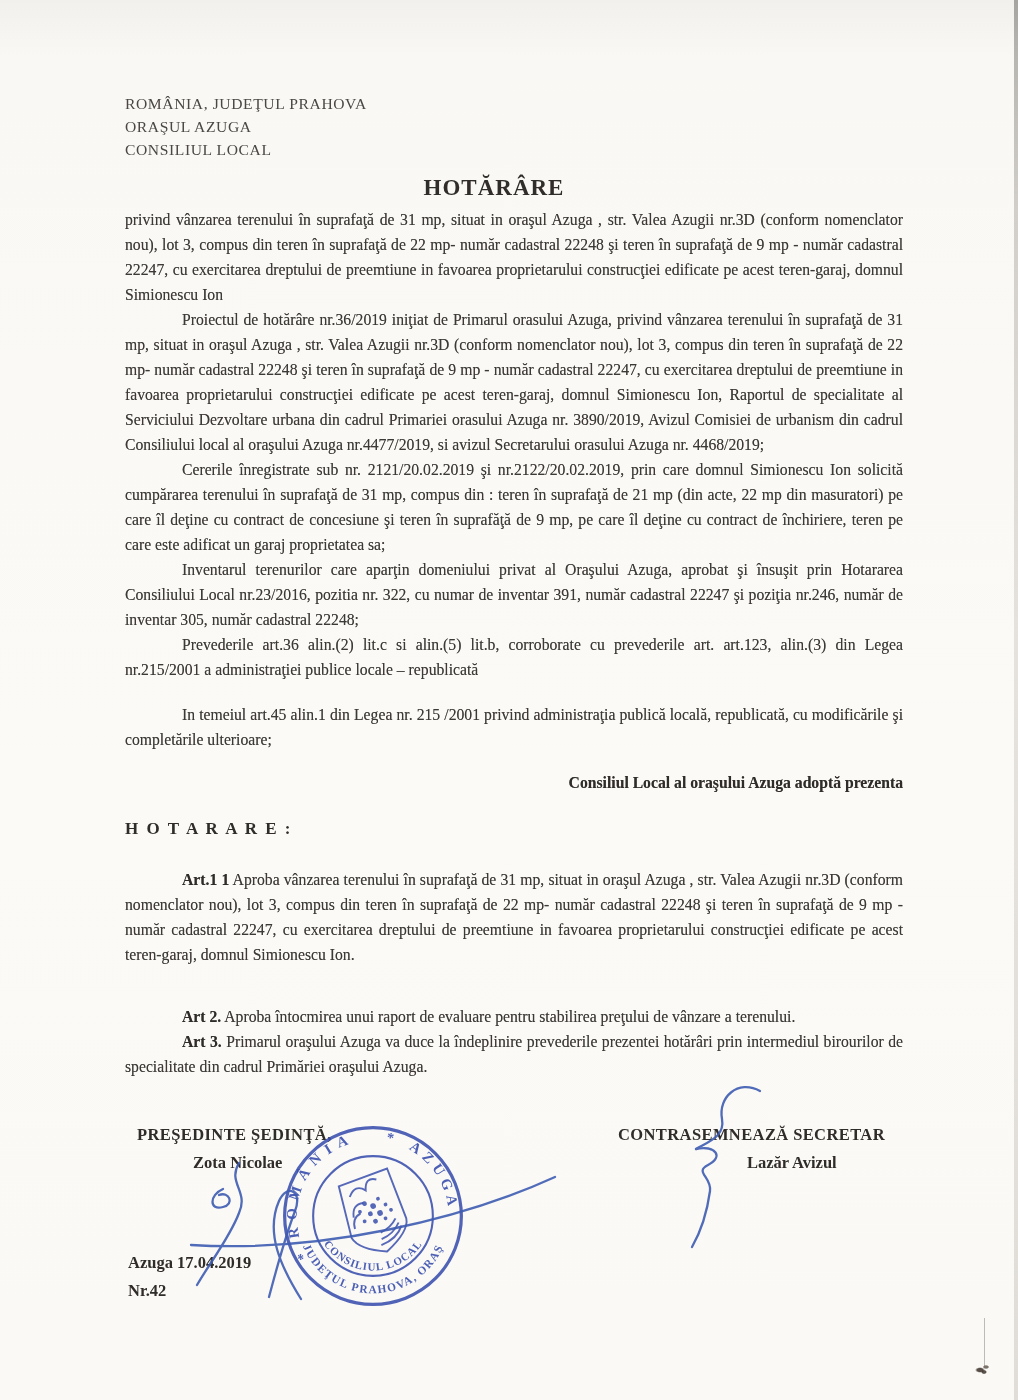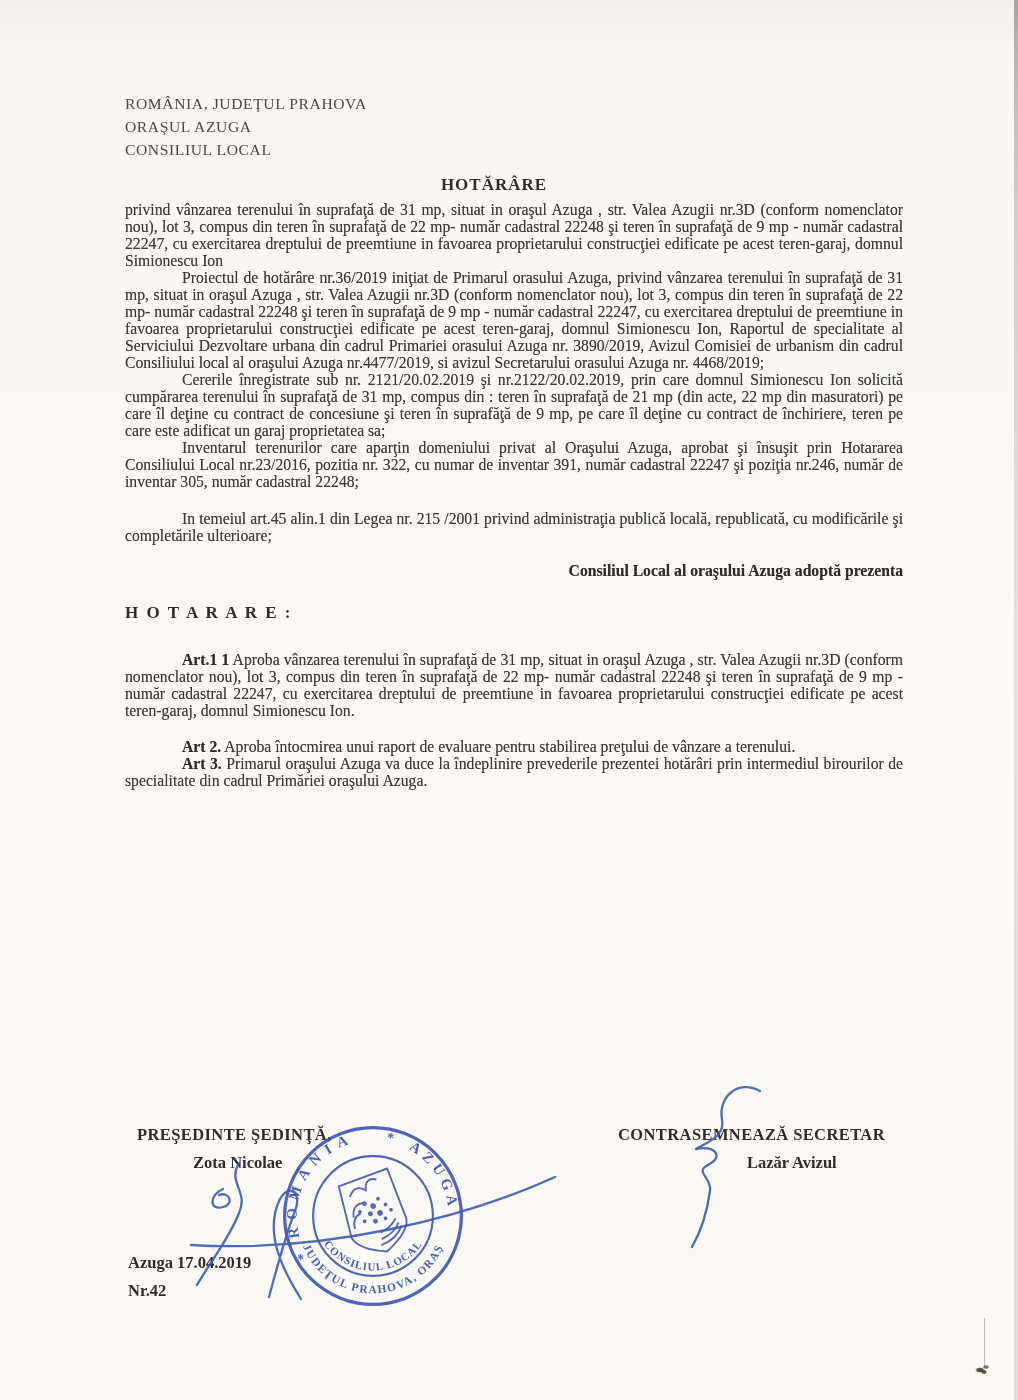--- a/index.html
+++ b/index.html
@@ -9,37 +9,37 @@
     background:#e9e7e3;
   }
   .page{
     position:relative;width:1018px;height:1400px;box-sizing:border-box;
     padding:92px 115px 0 125px;
     background:linear-gradient(180deg,#f1f0ed 0%,#f9f8f5 4%,#fbfaf7 55%,#faf9f5 100%);
     color:#3c3936;overflow:hidden;
   }
   .doc-header{font-size:15.6px;line-height:23px;letter-spacing:0.6px;color:#4a4744;}
   .doc-title{
-    text-align:center;font-size:17px;font-weight:bold;color:#302d2a;
+    text-align:center;font-size:23px;font-weight:bold;color:#302d2a;
     letter-spacing:1px;margin:14px 40px 6px 0;
   }
   .par{
-    font-size:15.7px;line-height:17px;margin:0;text-align:justify;
+    font-size:15.7px;line-height:25px;margin:0;text-align:justify;
     text-shadow:0 0 .4px rgba(64,60,56,.55);
   }
   .indent{text-indent:57px;}
   .considering{margin-top:54px;}
   .sp-before{margin-top:20px;}
   .adopt-line{margin-top:18px;font-weight:bold;color:#2f2c29;padding-left:45px;text-align:right;}
   .decision-heading{
     margin:24px 50px 0 0;font-size:17px;font-weight:bold;
     color:#2f2c29;letter-spacing:2px;
   }
   .art1{margin-top:28px;}
-  .art2{margin-top:19px;}
+  .art2{margin-top:37px;}
   .art3{}
   .art-label{font-weight:bold;color:#2e2b28;}
   .sig-area{position:absolute;left:125px;top:1085px;width:778px;height:315px;}
   .sig-text{position:absolute;font-size:16.5px;font-weight:bold;color:#2f2c29;white-space:nowrap;}
   .role-left{left:12px;top:40px;letter-spacing:0.4px;}
   .name-left{left:68px;top:68px;}
   .role-right{left:493px;top:40px;letter-spacing:0.4px;}
   .name-right{left:622px;top:68px;}
   .date-line{left:3px;top:168px;}
   .nr-line{left:3px;top:196px;font-family:Liberation Serif, serif;}
@@ -76,20 +76,21 @@
   </div>
 
   <div class="doc-title">HOTĂRÂRE</div>
 
   <p class="par">privind  vânzarea terenului în suprafaţă de 31 mp, situat in oraşul Azuga , str. Valea Azugii nr.3D (conform nomenclator nou), lot 3, compus din  teren în suprafaţă de 22 mp- număr cadastral 22248 şi teren în suprafaţă de 9 mp - număr cadastral 22247, cu exercitarea dreptului de preemtiune in favoarea proprietarului construcţiei edificate pe acest teren-garaj,  domnul  Simionescu Ion</p>
 
 
   <p class="par indent">Proiectul de hotărâre nr.36/2019  iniţiat de Primarul orasului Azuga, privind vânzarea terenului în suprafaţă de 31 mp, situat in oraşul Azuga , str. Valea Azugii nr.3D (conform nomenclator nou), lot 3, compus din  teren în suprafaţă de 22 mp- număr cadastral 22248 şi teren în suprafaţă de 9 mp - număr cadastral 22247, cu exercitarea dreptului de preemtiune in favoarea proprietarului construcţiei edificate pe acest teren-garaj, domnul  Simionescu Ion, Raportul de specialitate al Serviciului Dezvoltare urbana din cadrul Primariei orasului Azuga nr. 3890/2019, Avizul Comisiei de urbanism din cadrul Consiliului local al oraşului Azuga nr.4477/2019, si avizul Secretarului orasului Azuga nr. 4468/2019;</p>
   <p class="par indent">Cererile  înregistrate sub nr. 2121/20.02.2019 şi nr.2122/20.02.2019, prin care domnul Simionescu Ion  solicită cumpărarea terenului în suprafaţă de 31 mp, compus din : teren în suprafaţă de 21 mp (din acte, 22 mp din masuratori) pe care îl deţine cu contract de concesiune şi  teren în suprafăţă de  9 mp, pe care îl deţine cu contract de închiriere, teren pe care este adificat un garaj proprietatea sa;</p>
   <p class="par indent">Inventarul terenurilor care aparţin domeniului privat al Oraşului Azuga, aprobat şi însuşit prin Hotararea Consiliului Local  nr.23/2016, pozitia nr. 322, cu numar de inventar 391, număr cadastral 22247 şi poziţia nr.246, număr de inventar 305, număr cadastral 22248;</p>
+  <p class="par indent">Prevederile  art.36 alin.(2) lit.c si alin.(5) lit.b, corroborate cu prevederile art. art.123, alin.(3) din Legea nr.215/2001 a administraţiei publice locale – republicată</p>
   <p class="par indent sp-before">In temeiul art.45 alin.1 din Legea nr. 215 /2001 privind administraţia publică locală, republicată, cu modificările şi completările ulterioare;</p>
 
   <p class="par adopt-line">Consiliul Local al oraşului Azuga adoptă prezenta</p>
 
   <div class="decision-heading">H O T A R A R E :</div>
 
   <p class="par indent art1"><b class="art-label">Art.1 1</b><span> Aproba vânzarea terenului în suprafaţă de 31 mp, situat in oraşul Azuga , str. Valea Azugii nr.3D (conform nomenclator nou), lot 3, compus din  teren în suprafaţă de 22 mp- număr cadastral 22248 şi teren în suprafaţă de 9 mp - număr cadastral 22247, cu exercitarea dreptului de preemtiune in favoarea proprietarului construcţiei edificate pe acest teren-garaj, domnul  Simionescu Ion.</span></p>
 
   <p class="par indent art2"><b class="art-label">Art 2.</b><span> Aproba întocmirea unui raport de evaluare pentru stabilirea preţului de vânzare a terenului.</span></p>
 

